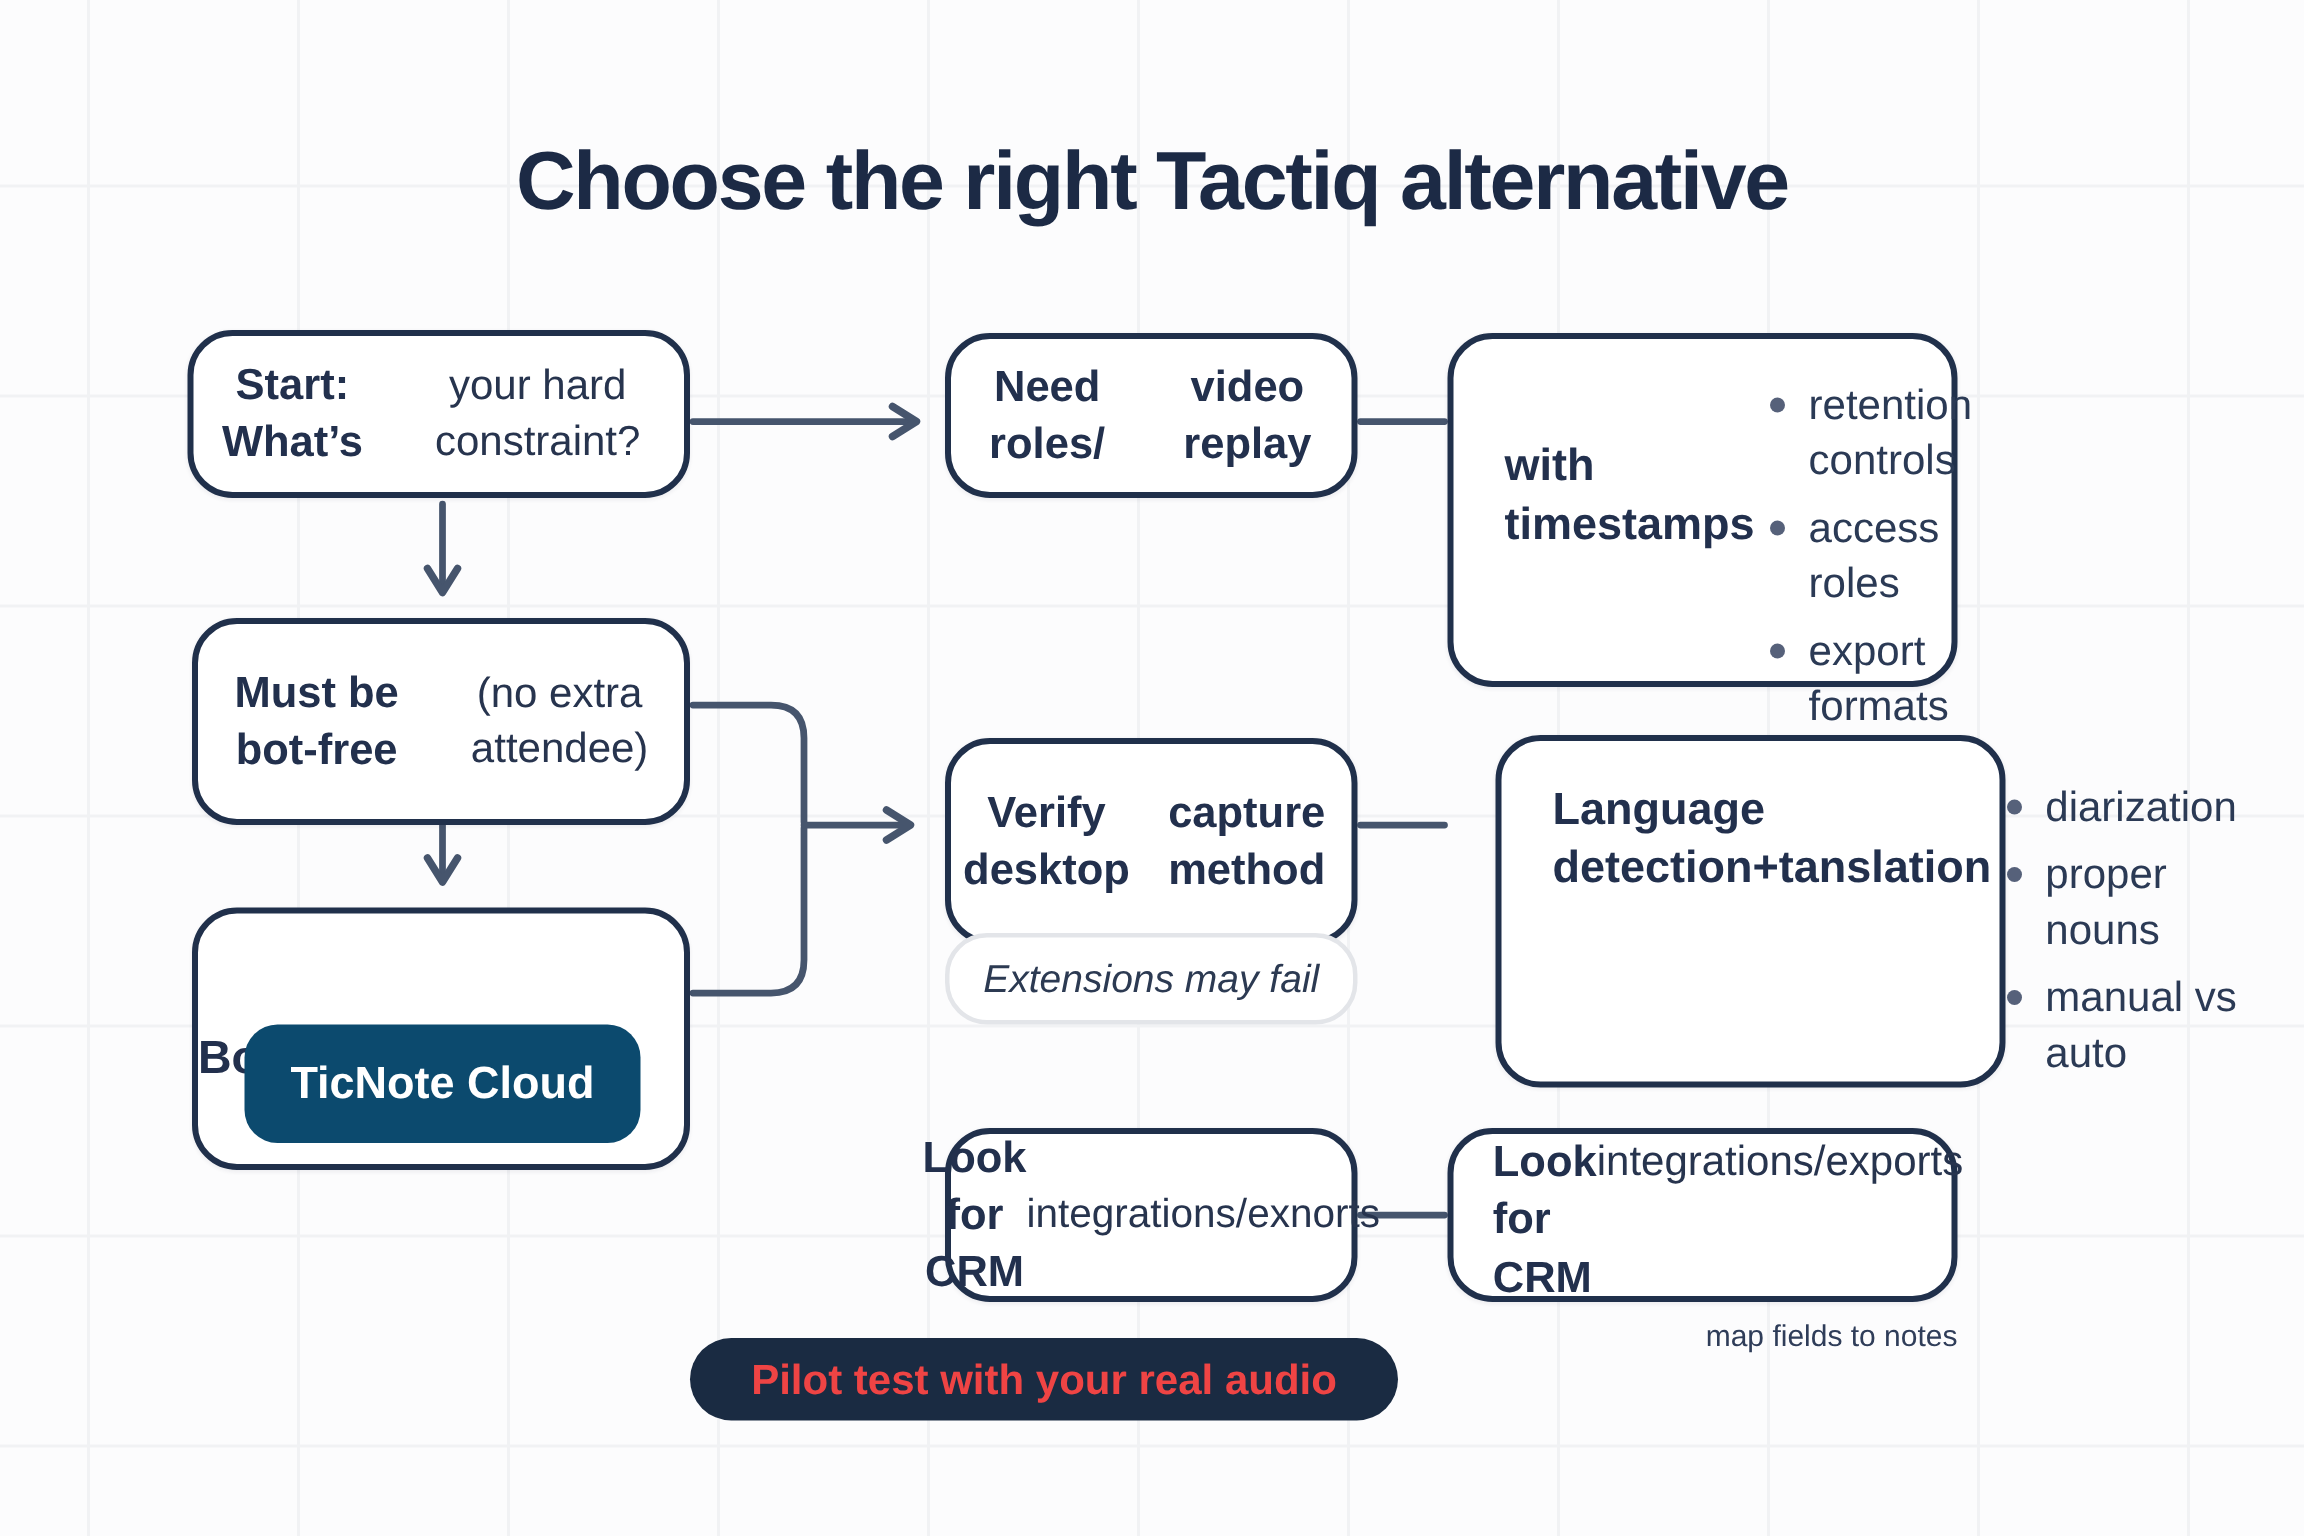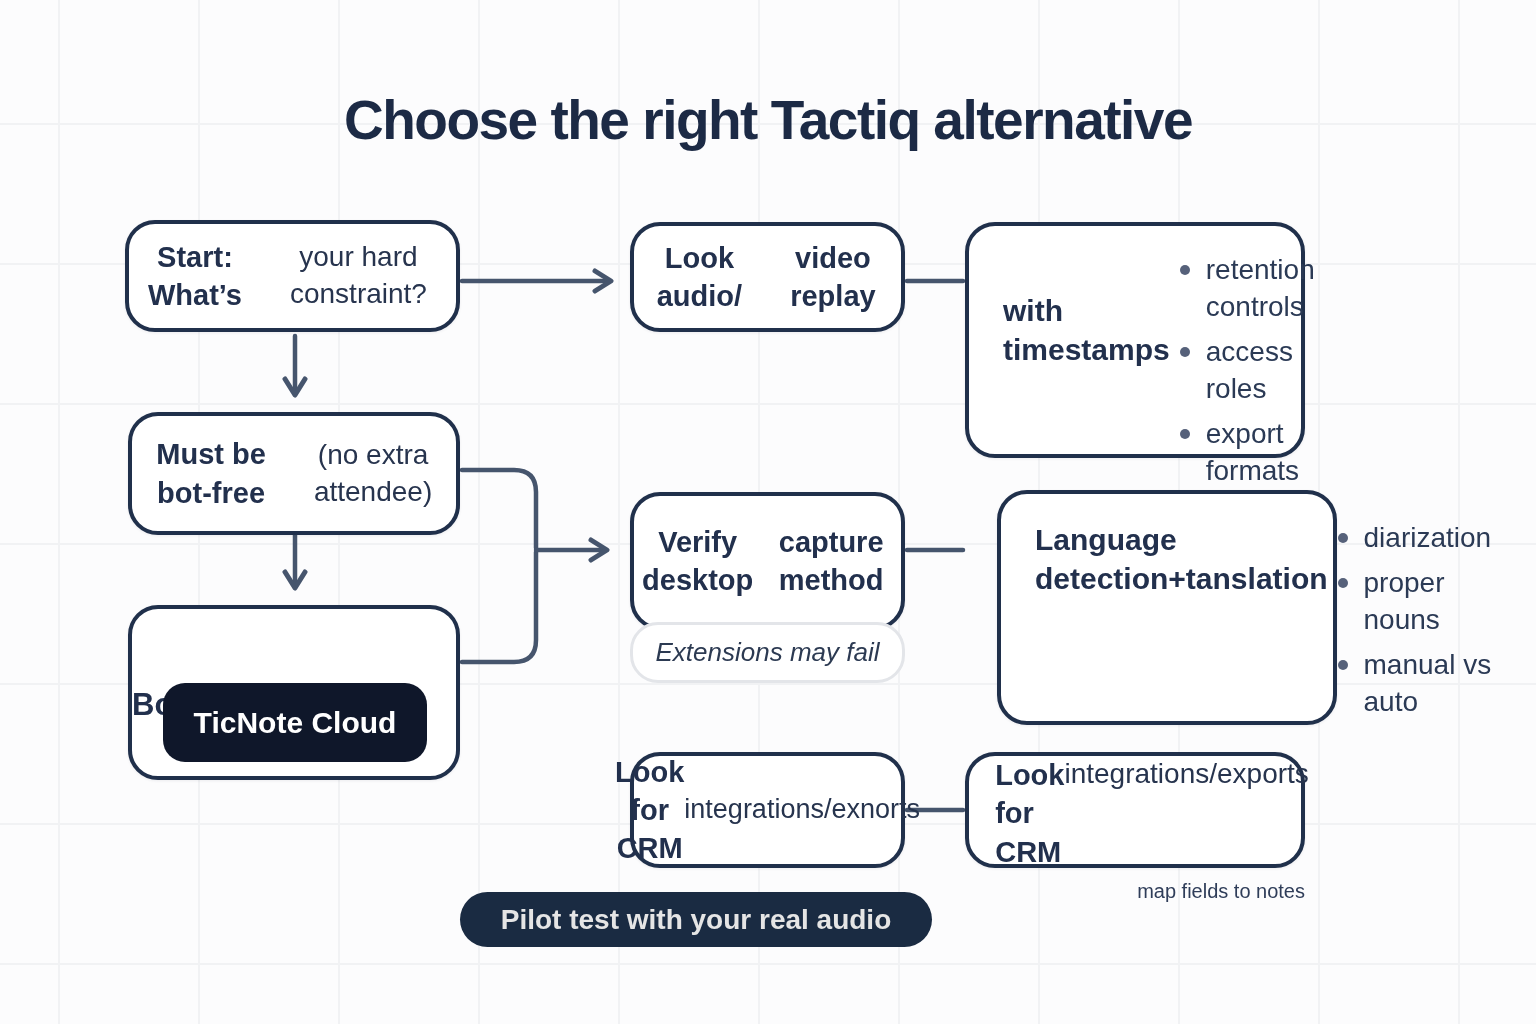--- a/index.html
+++ b/index.html
@@ -77,21 +77,21 @@
     position: absolute;
     left: 10px; top: 13px;
     width: 10px; height: 10px;
     border-radius: 50%;
     background: #56617a;
   }
   .teal-chip {
     position: absolute;
     left: 31px; top: 74px;
     width: 264px; height: 79px;
-    background: #0f172a;
+    background: #0c4a6e;
     border-radius: 22px;
     display: flex;
     justify-content: center;
     align-items: center;
     color: #ffffff;
     font-weight: bold;
     font-size: 30px;
   }
   .note-pill {
     position: absolute;
@@ -110,21 +110,21 @@
     font-size: 20px;
     color: #2f3d59;
   }
   .dark-pill {
     position: absolute;
     background: #1a2b42;
     border-radius: 28px;
     display: flex;
     justify-content: center;
     align-items: center;
-    color: #e5e5e5;
+    color: #ef4444;
     font-weight: bold;
     font-size: 28px;
   }
 </style>
 </head>
 <body>
 
 <div class="canvas">
 
   <div class="title">Choose the right Tactiq alternative</div>
@@ -146,34 +146,34 @@
       <path d="M907,550 L963,550"></path>
       <path d="M907,810 L963,810"></path>
     </g>
   </svg>
 
   <div class="node" style="left:125px; top:220px; width:335px; height:112px;">
     <div class="l-bold">Start: What’s</div>
     <div class="l-normal">your hard constraint?</div>
   </div>
 
-  <div class="node" style="left:128px; top:412px; width:332px; height:123px;">
+  <div class="node" style="left:128px; top:412px; width:332px; height:138px;">
     <div class="l-bold">Must be bot-free</div>
     <div class="l-normal">(no extra attendee)</div>
   </div>
 
   <div class="node" style="left:128px; top:605px; width:332px; height:175px; justify-content:flex-start; padding-top:26px;">
     <div class="l-bold" style="font-size:31px;">Bot-free capture</div>
     <div class="teal-chip">
       <span>TicNote Cloud</span>
     </div>
   </div>
 
   <div class="node" style="left:630px; top:222px; width:275px; height:110px;">
-    <div class="l-bold">Look audio/</div>
+    <div class="l-bold">Need roles/</div>
     <div class="l-bold">video replay</div>
   </div>
 
   <div class="node" style="left:630px; top:492px; width:275px; height:138px;">
     <div class="l-bold">Verify desktop</div>
     <div class="l-bold">capture method</div>
   </div>
 
   <div class="note-pill" style="left:630px; top:622px; width:275px; height:61px;font-style:italic;">
     <span>Extensions may fail</span>

